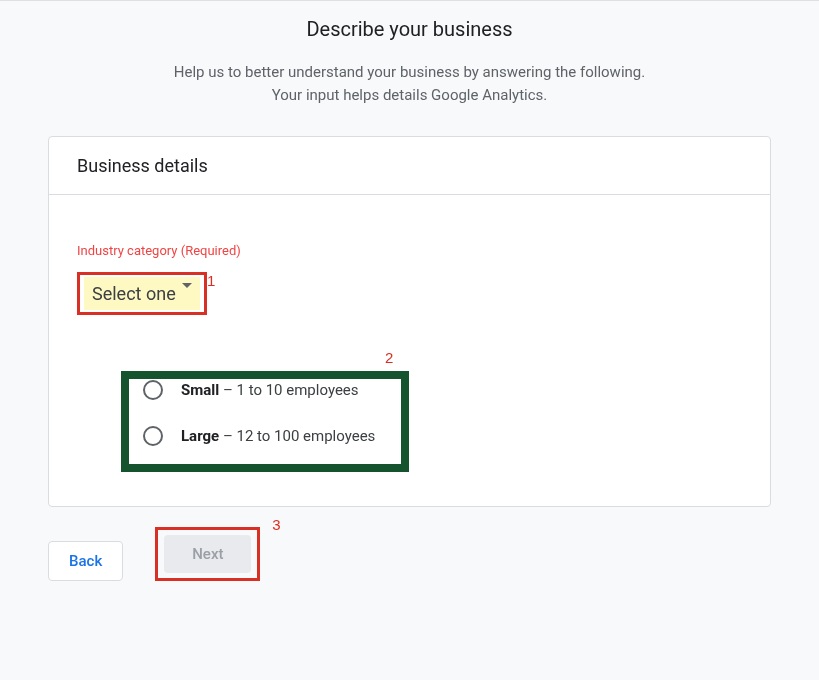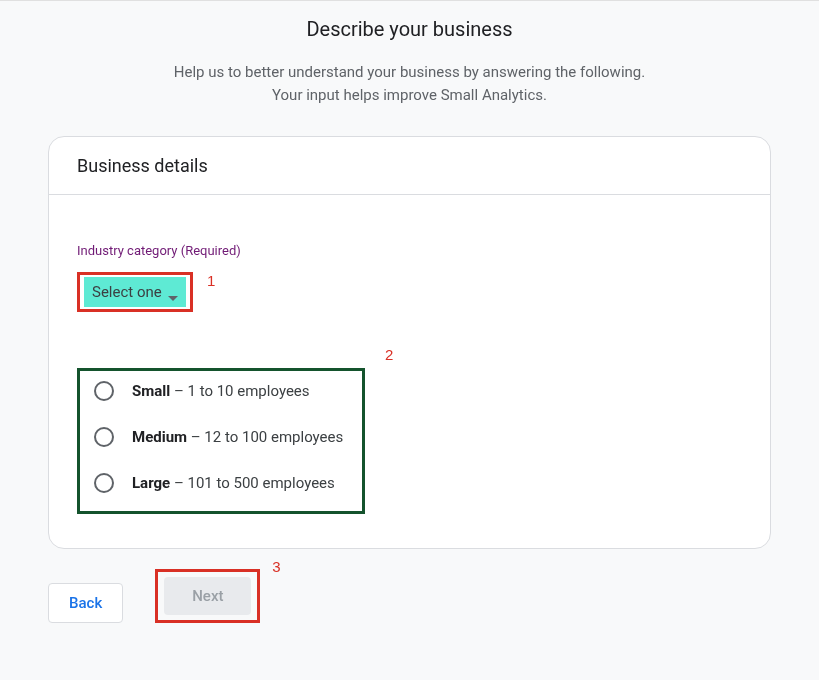--- a/index.html
+++ b/index.html
@@ -26,55 +26,55 @@
       margin-bottom: 20px;
     }
     .page-subtitle {
       font-size: 15px;
       color: #5f6368;
       line-height: 1.5;
     }
     .card {
       background: #fff;
       border: 1px solid #dadce0;
-      border-radius: 16px;
+      border-radius: 4px;
       margin: 0 48px;
       overflow: hidden;
     }
     .card-header {
       padding: 18px 28px;
       border-bottom: 1px solid #dadce0;
     }
     .card-header-title {
       font-size: 18px;
       font-weight: 400;
       color: #202124;
     }
     .card-body {
       padding: 48px 28px 28px;
     }
     .field-group {
       margin-bottom: 48px;
     }
     .field-label {
       font-size: 13px;
-      color: #701a75;
+      color: #ef4444;
       margin-bottom: 14px;
     }
     .select-wrap {
       position: relative;
       display: inline-block;
     }
     .select-btn {
       display: inline-flex;
-      align-items: flex-end;
+      align-items: flex-start;
       gap: 6px;
-      background: #5eead4;
+      background: #fef9c3;
       border: none;
-      font-size: 15px;
+      font-size: 18px;
       color: #3c4043;
       padding: 6px 8px;
       cursor: pointer;
       font-family: inherit;
     }
     .caret {
       display: inline-block;
       width: 0;
       height: 0;
       border-left: 5px solid transparent;
@@ -92,24 +92,25 @@
       font-size: 15px;
       font-weight: 400;
       font-family: Arial, sans-serif;
     }
     .annot-num.n1 { top: 0px; left: 130px; }
     .radio-group-wrap {
       position: relative;
       padding-top: 8px;
     }
     .radio-group {
-      border: 3px solid #14532d;
-      padding: 10px 14px 12px;
+      border: 8px solid #14532d;
+      padding: 1px 14px 12px;
       display: inline-block;
       min-width: 288px;
+      margin-left: 44px;
     }
     .radio-row {
       display: flex;
       align-items: center;
       gap: 18px;
       margin-bottom: 26px;
       cursor: pointer;
     }
     .radio-row:last-child {
       margin-bottom: 6px;
@@ -169,21 +170,21 @@
     }
     .annot-num.n3 { top: -11px; left: 117px; }
   </style>
 </head>
 <body>
 
 <div class="page-header">
   <h1 class="page-title">Describe your business</h1>
   <p class="page-subtitle">
     <span>Help us to better understand your business by answering the following.</span><br>
-    <span>Your input helps improve Small Analytics.</span>
+    <span>Your input helps details Google Analytics.</span>
   </p>
 </div>
 
 <div class="card">
   <div class="card-header">
     <div class="card-header-title">Business details</div>
   </div>
   <div class="card-body">
 
     <div class="field-group">
@@ -205,27 +206,21 @@
         <div class="radio-group">
           <label class="radio-row">
             <span class="radio-circle"></span>
             <span class="radio-label">
               <span class="strong">Small</span><span> – 1 to 10 employees</span>
             </span>
           </label>
           <label class="radio-row">
             <span class="radio-circle"></span>
             <span class="radio-label">
-              <span class="strong">Medium</span><span> – 12 to 100 employees</span>
-            </span>
-          </label>
-          <label class="radio-row">
-            <span class="radio-circle"></span>
-            <span class="radio-label">
-              <span class="strong">Large</span><span> – 101 to 500 employees</span>
+              <span class="strong">Large</span><span> – 12 to 100 employees</span>
             </span>
           </label>
         </div>
       </div>
     </div>
 
   </div>
 </div>
 
 <div class="footer-buttons">

